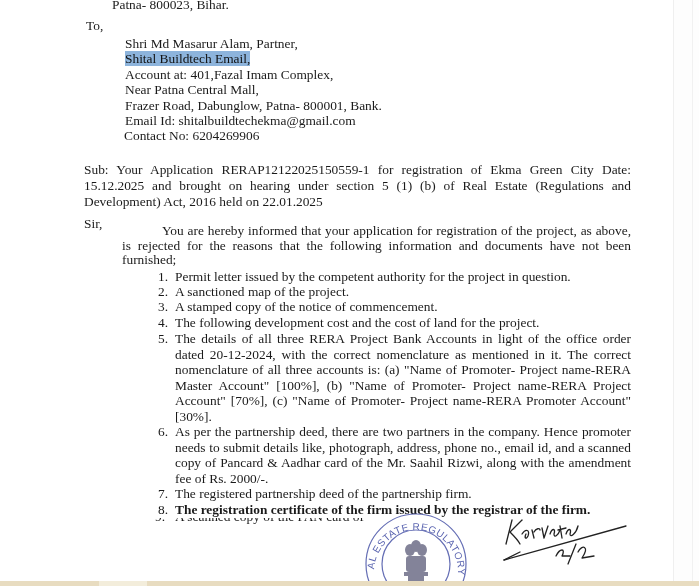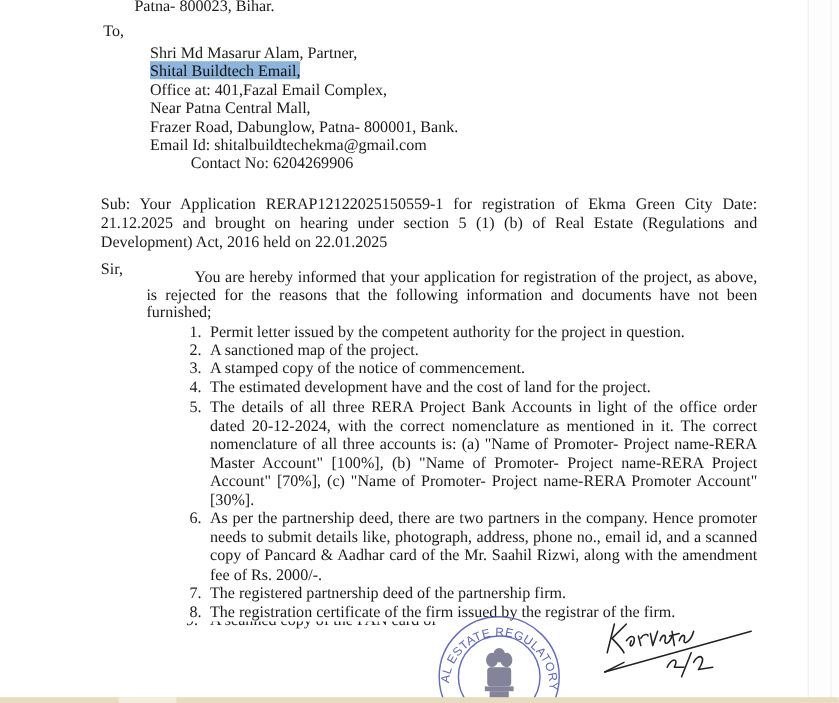--- a/index.html
+++ b/index.html
@@ -37,30 +37,30 @@
 
 <div class="page">
 
   <div class="t" style="left:112px; top:-3px;">Patna- 800023, Bihar.</div>
 
   <div class="t" style="left:86px; top:18px;">To,</div>
 
   <div>
     <div class="t" style="left:125px; top:36px;">Shri Md Masarur Alam, Partner,</div>
     <div class="t" style="left:125px; top:51px;"><span class="hl">Shital Buildtech Email,</span></div>
-    <div class="t" style="left:125px; top:67px;">Office at: 401,Fazal Email Complex,</div>
+    <div class="t" style="left:125px; top:67px;">Account at: 401,Fazal Imam Complex,</div>
     <div class="t" style="left:125px; top:82px;">Near Patna Central Mall,</div>
     <div class="t" style="left:125px; top:98px;">Frazer Road, Dabunglow, Patna- 800001, Bank.</div>
     <div class="t" style="left:125px; top:113px;"><span>Email Id: </span><span class="link">shitalbuildtechekma@gmail.com</span></div>
-    <div class="t" style="left:124px; top:128px;margin-left:35px;">Contact No: 6204269906</div>
+    <div class="t" style="left:124px; top:128px;">Contact No: 6204269906</div>
   </div>
 
   <div>
     <div class="just" style="left:84px; top:162px; width:547px;">Sub: Your Application RERAP12122025150559-1 for registration of Ekma Green City Date:</div>
-    <div class="just" style="left:84px; top:178px; width:547px;">21.12.2025 and brought on hearing under section 5 (1) (b) of Real Estate (Regulations and</div>
+    <div class="just" style="left:84px; top:178px; width:547px;">15.12.2025 and brought on hearing under section 5 (1) (b) of Real Estate (Regulations and</div>
     <div class="t" style="left:84px; top:194px;">Development) Act, 2016 held on 22.01.2025</div>
   </div>
 
   <div class="t" style="left:84px; top:216px;">Sir,</div>
 
   <div>
     <div class="just" style="left:162px; top:223px; width:469px;">You are hereby informed that your application for registration of the project, as above,</div>
     <div class="just" style="left:122px; top:238px; width:509px;">is rejected for the reasons that the following information and documents have not been</div>
     <div class="t" style="left:122px; top:252px;">furnished;</div>
   </div>
@@ -73,37 +73,37 @@
     <div>
       <div class="num" style="left:150px; top:284px;">2.</div>
       <div class="item" style="top:284px; text-align:left;">A sanctioned map of the project.</div>
     </div>
     <div>
       <div class="num" style="left:150px; top:299px;">3.</div>
       <div class="item" style="top:299px; text-align:left;">A stamped copy of the notice of commencement.</div>
     </div>
     <div>
       <div class="num" style="left:150px; top:315px;">4.</div>
-      <div class="item" style="top:315px; text-align:left;">The estimated development have and the cost of land for the project.</div>
+      <div class="item" style="top:315px; text-align:left;">The following development cost and the cost of land for the project.</div>
     </div>
     <div>
       <div class="num" style="left:150px; top:331px;">5.</div>
       <div class="item" style="top:331px;">The details of all three RERA Project Bank Accounts in light of the office order dated 20-12-2024, with the correct nomenclature as mentioned in it. The correct nomenclature of all three accounts is: (a) "Name of Promoter- Project name-RERA Master Account" [100%], (b) "Name of Promoter- Project name-RERA Project Account" [70%], (c) "Name of Promoter- Project name-RERA Promoter Account" [30%].</div>
     </div>
     <div>
       <div class="num" style="left:150px; top:424px;">6.</div>
       <div class="item" style="top:424px;">As per the partnership deed, there are two partners in the company. Hence promoter needs to submit details like, photograph, address, phone no., email id, and a scanned copy of Pancard &amp; Aadhar card of the Mr. Saahil Rizwi, along with the amendment fee of Rs. 2000/-.</div>
     </div>
     <div>
       <div class="num" style="left:150px; top:486px;">7.</div>
       <div class="item" style="top:486px; text-align:left;">The registered partnership deed of the partnership firm.</div>
     </div>
     <div>
       <div class="num" style="left:150px; top:502px;">8.</div>
-      <div class="item" style="top:502px; text-align:left;">The registration certificate of the firm issued by the registrar of the firm.</div>
+      <div class="item" style="top:502px; text-align:left;font-weight:bold;">The registration certificate of the firm issued by the registrar of the firm.</div>
     </div>
   </div>
 
   <div class="cut">
     <span>9.</span>&nbsp;&nbsp;&nbsp;<span>A scanned copy of the PAN card of the firm</span>
   </div>
 
   <svg class="stamp" viewBox="0 0 112 80">
     <g fill="none" stroke="#4a55a8" stroke-width="1.2" opacity="0.85">
       <circle cx="56" cy="52" r="50"></circle>

